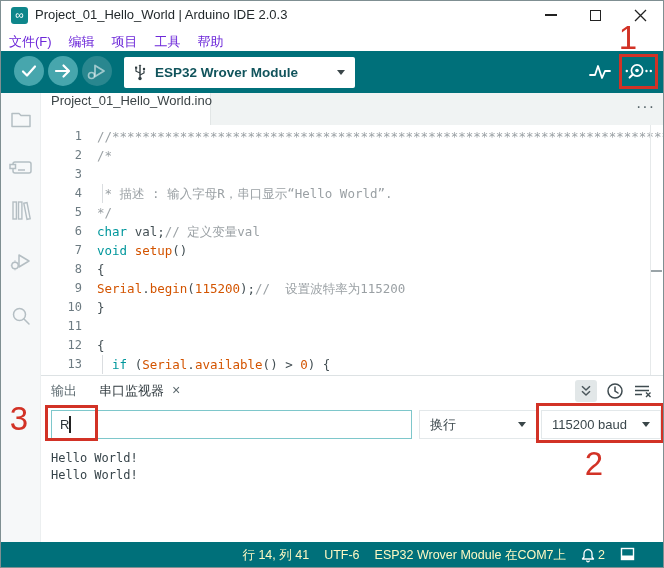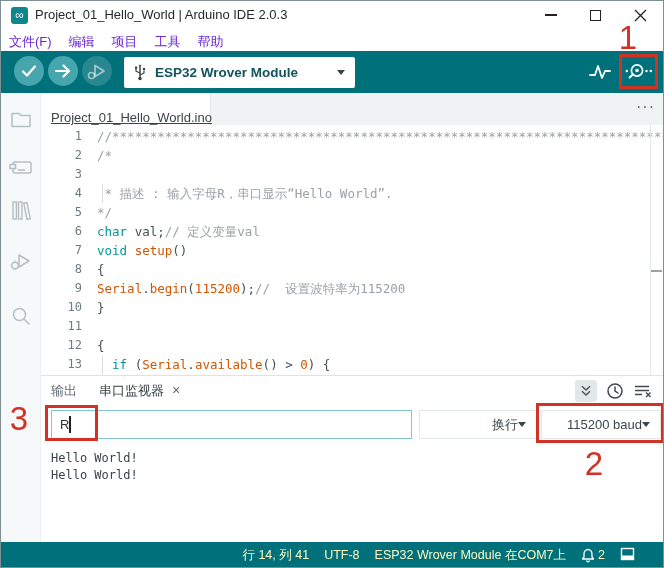--- a/index.html
+++ b/index.html
@@ -38,22 +38,22 @@
   .tb-monitor{left:623px;}
   
   .sidebar{position:absolute;left:0;top:92px;width:40px;height:449px;background:#f6f8f9;
     border-right:1px solid #eceff0;display:flex;flex-direction:column;align-items:center;}
   .sb-icon{margin-top:0;color:#b4bec3;}
   .sb-icon.i1{margin-top:14px;} .sb-icon.i2{margin-top:24px;} .sb-icon.i3{margin-top:19px;}
   .sb-icon.i4{margin-top:24px;} .sb-icon.i5{margin-top:30px;}
   
   .tabbar{position:absolute;left:40px;top:92px;right:0;height:32px;background:#f0f3f3;}
   .editor-tab{position:absolute;left:0;top:0;width:170px;height:32px;background:#fff;
-    border-right:1px solid #e2e6e6;display:flex;align-items:flex-end;padding-left:10px;
-    font-size:13px;color:#3c4447;text-decoration:underline;}
+    border-right:1px solid #e2e6e6;display:flex;align-items:flex-start;padding-left:10px;
+    font-size:13px;color:#3c4447;}
   .tab-overflow{position:absolute;right:8px;top:0;height:32px;line-height:28px;font-size:16px;
     letter-spacing:1px;color:#5a676c;}
   
   .editor{position:absolute;left:40px;top:124px;right:0;height:250px;background:#fff;overflow:hidden;}
   .code-lines{position:absolute;left:0;top:2px;right:0;}
   .code-row{display:flex;height:19px;line-height:19px;font-family:"DejaVu Sans Mono",monospace;font-size:12.5px;}
   .ln{width:56px;min-width:56px;text-align:right;padding-right:15px;color:#6d7b82;font-size:12px;}
   .code-text{white-space:pre;position:relative;}
   .code-text.guide::before{content:'';position:absolute;left:5px;top:0;bottom:0;border-left:1px solid #dadde0;}
   .tok-cm{color:#9aa0a4;} .tok-kw{color:#00979c;} .tok-fn{color:#d35400;}
@@ -67,21 +67,21 @@
   .ptab-serial{color:#303a3f;display:flex;align-items:center;gap:8px;font-family:Liberation Mono, monospace;}
   .ptab-close{color:#5a676c;font-size:14px;line-height:14px;}
   .panel-icons{position:absolute;right:10px;top:4px;display:flex;align-items:center;gap:9px;}
   .pi-btn{display:flex;align-items:center;justify-content:center;}
   .pi-chevrons{width:22px;height:22px;background:#e2e7e8;border-radius:3px;}
   .input-row{position:relative;height:40px;}
   .serial-input{position:absolute;left:10px;top:4px;width:361px;height:29px;border:1px solid #7ec7cb;
     padding:0 8px;font-size:13px;color:#2b3338;outline:none;background:#fff;font-family:"Liberation Sans",sans-serif;}
   .text-caret{position:absolute;left:28px;top:10px;width:1.5px;height:17px;background:#222;}
   .dropdown{position:absolute;top:4px;height:29px;background:#fff;border:1px solid #e3e8ea;
-    display:flex;align-items:center;padding:0 10px;font-size:13px;color:#3b474c;text-align:right;}
+    display:flex;align-items:center;padding:0 10px;font-size:13px;color:#3b474c;}
   .dd-lineending{left:378px;width:118px;}
   .dd-baud{left:500px;width:120px;}
   .dropdown .dd-label{flex:1;}
   .serial-output{padding:4px 0 0 10px;font-family:"DejaVu Sans Mono",monospace;font-size:12px;
     line-height:17px;color:#37444a;}
   
   .statusbar{position:absolute;left:0;top:541px;right:0;height:26px;background:#00707a;color:#fef9c3;
     display:flex;align-items:center;justify-content:flex-end;gap:15px;padding-right:28px;font-size:12.5px;}
   .sb-group{display:flex;align-items:center;gap:3px;}
   
@@ -300,21 +300,21 @@
       </div>
     </div>
     <div class="serial-output" id="serial-output">
         <div class="serial-line">Hello World!</div>
         <div class="serial-line">Hello World!</div>
       </div>
   </div>
 
   <div class="statusbar">
     <span>行 14, 列 41</span>
-    <span>UTF-8</span>
+    <span>UTF-6</span>
     <span>ESP32 Wrover Module 在COM7上</span>
     <span class="sb-group">
       <svg width="14" height="15" viewBox="0 0 14 15">
         <path d="M7 1.5 C4.5 1.5 3 3.5 3 6 V9 L1.5 11 H12.5 L11 9 V6 C11 3.5 9.5 1.5 7 1.5 Z" stroke="#fff" stroke-width="1.3" fill="none" stroke-linejoin="round"></path>
         <path d="M5.5 12.5 C5.8 13.4 6.3 13.8 7 13.8 C7.7 13.8 8.2 13.4 8.5 12.5" stroke="#fff" stroke-width="1.3" fill="none"></path>
       </svg>
       <span>2</span>
     </span>
     <span>
       <svg width="15" height="14" viewBox="0 0 15 14">

